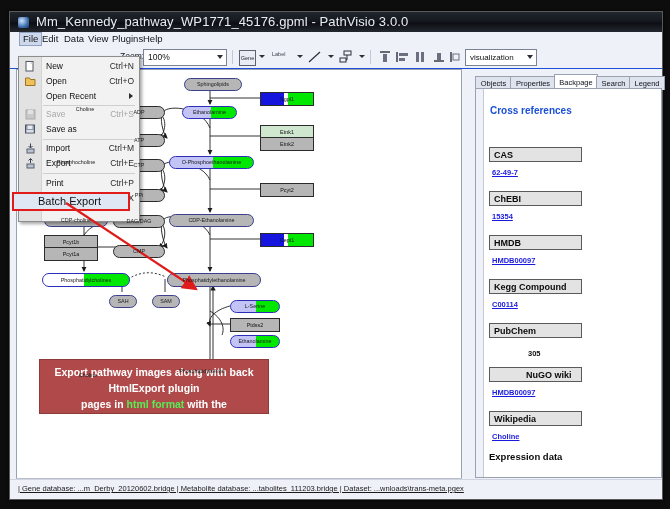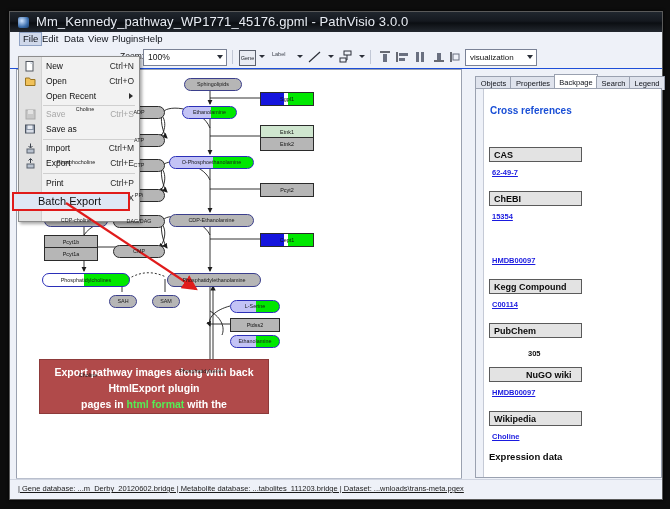--- a/index.html
+++ b/index.html
@@ -332,20 +332,21 @@
     <div id="rbody">
       <div id="rscroll"></div>
       <div class="xtitle" style="top:16px;">Cross references</div>
 
       <div class="xhead" style="top:58px;">CAS</div>
       <div class="xval" style="top:79px;">62-49-7</div>
 
       <div class="xhead" style="top:102px;">ChEBI</div>
       <div class="xval" style="top:123px;">15354</div>
 
+      <div class="xhead" style="top:146px;">HMDB</div>
       <div class="xval" style="top:167px;">HMDB00097</div>
 
       <div class="xhead" style="top:190px;">Kegg Compound</div>
       <div class="xval" style="top:211px;">C00114</div>
 
       <div class="xhead" style="top:234px;">PubChem</div>
       <div class="xval plain" style="top:260px;margin-left:36px;">305</div>
 
       <div class="xhead" style="top:278px;padding-left:36px;">NuGO wiki</div>
       <div class="xval" style="top:299px;">HMDB00097</div>

